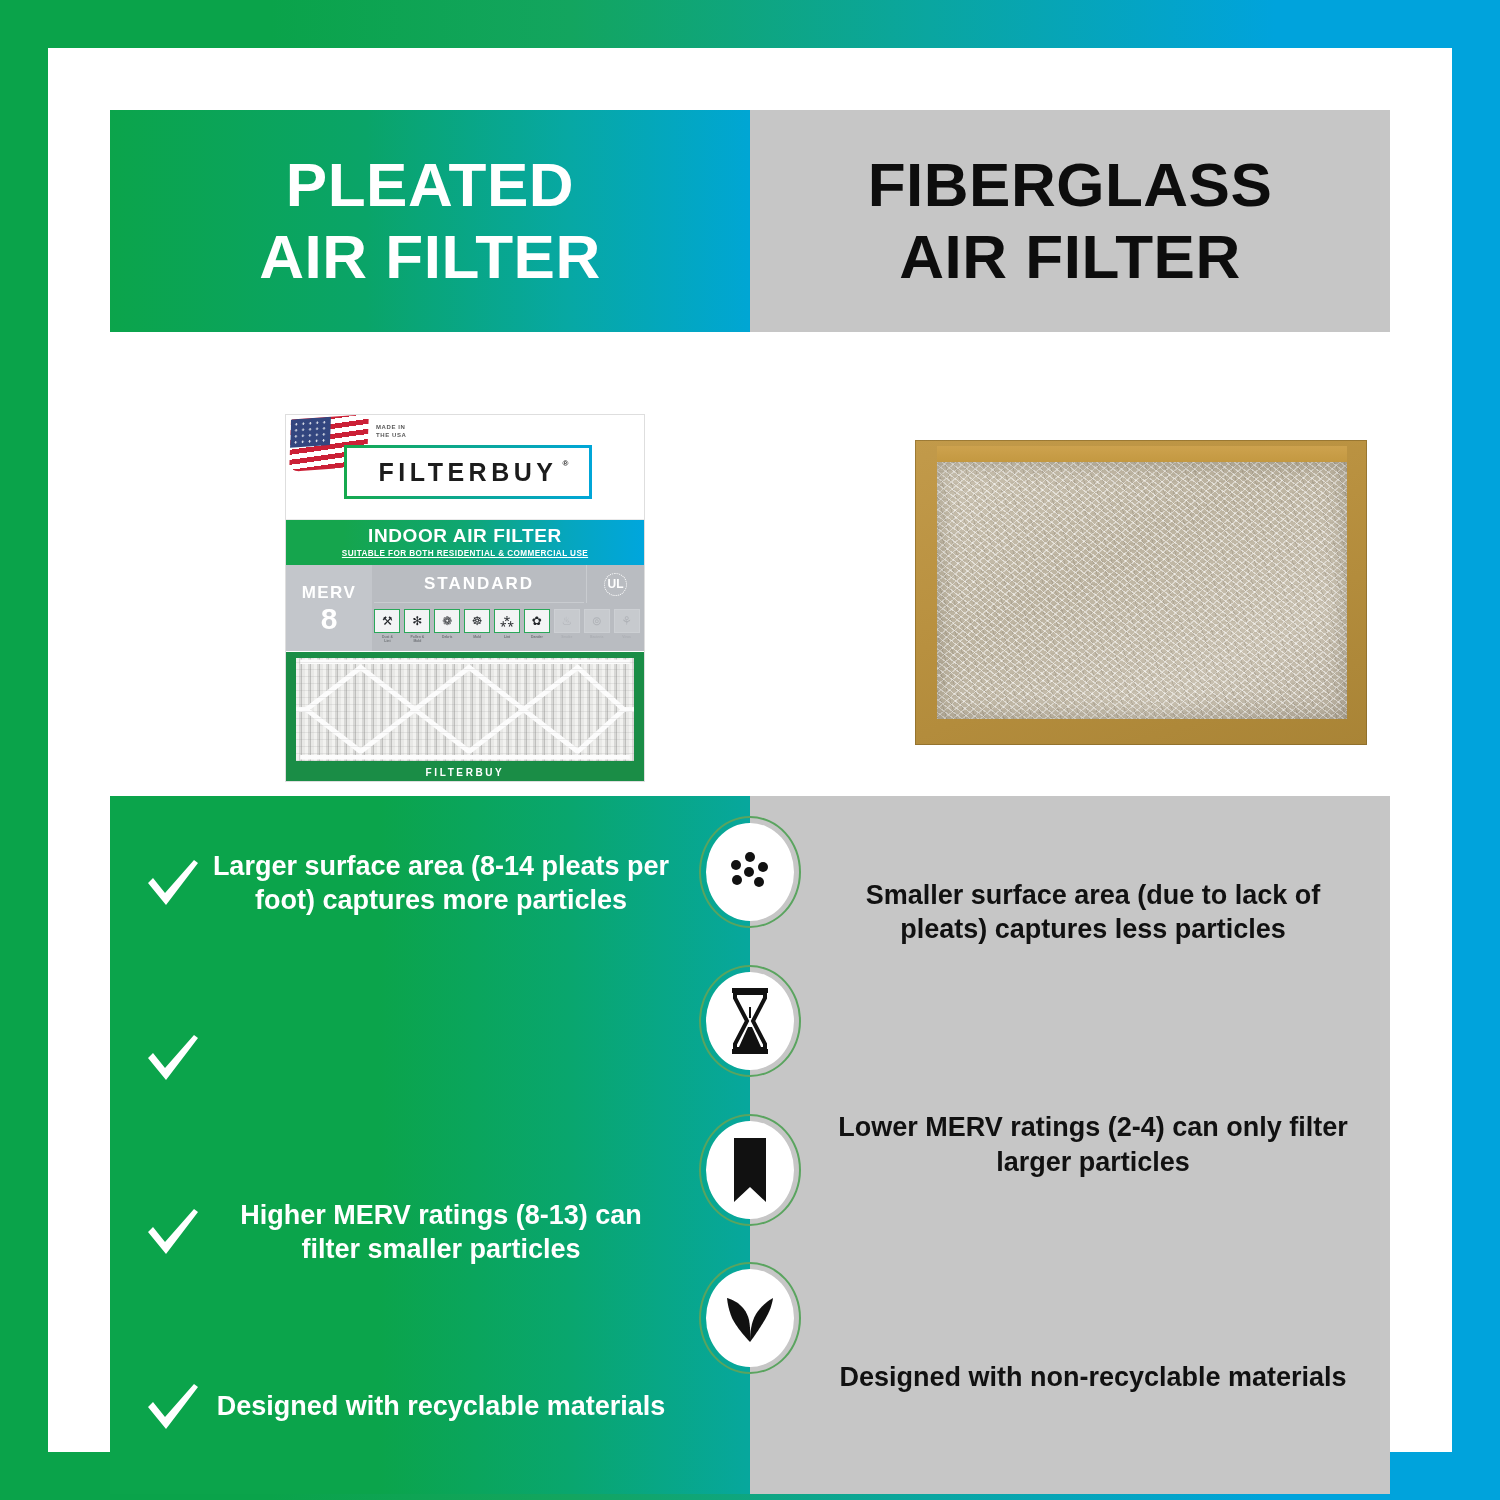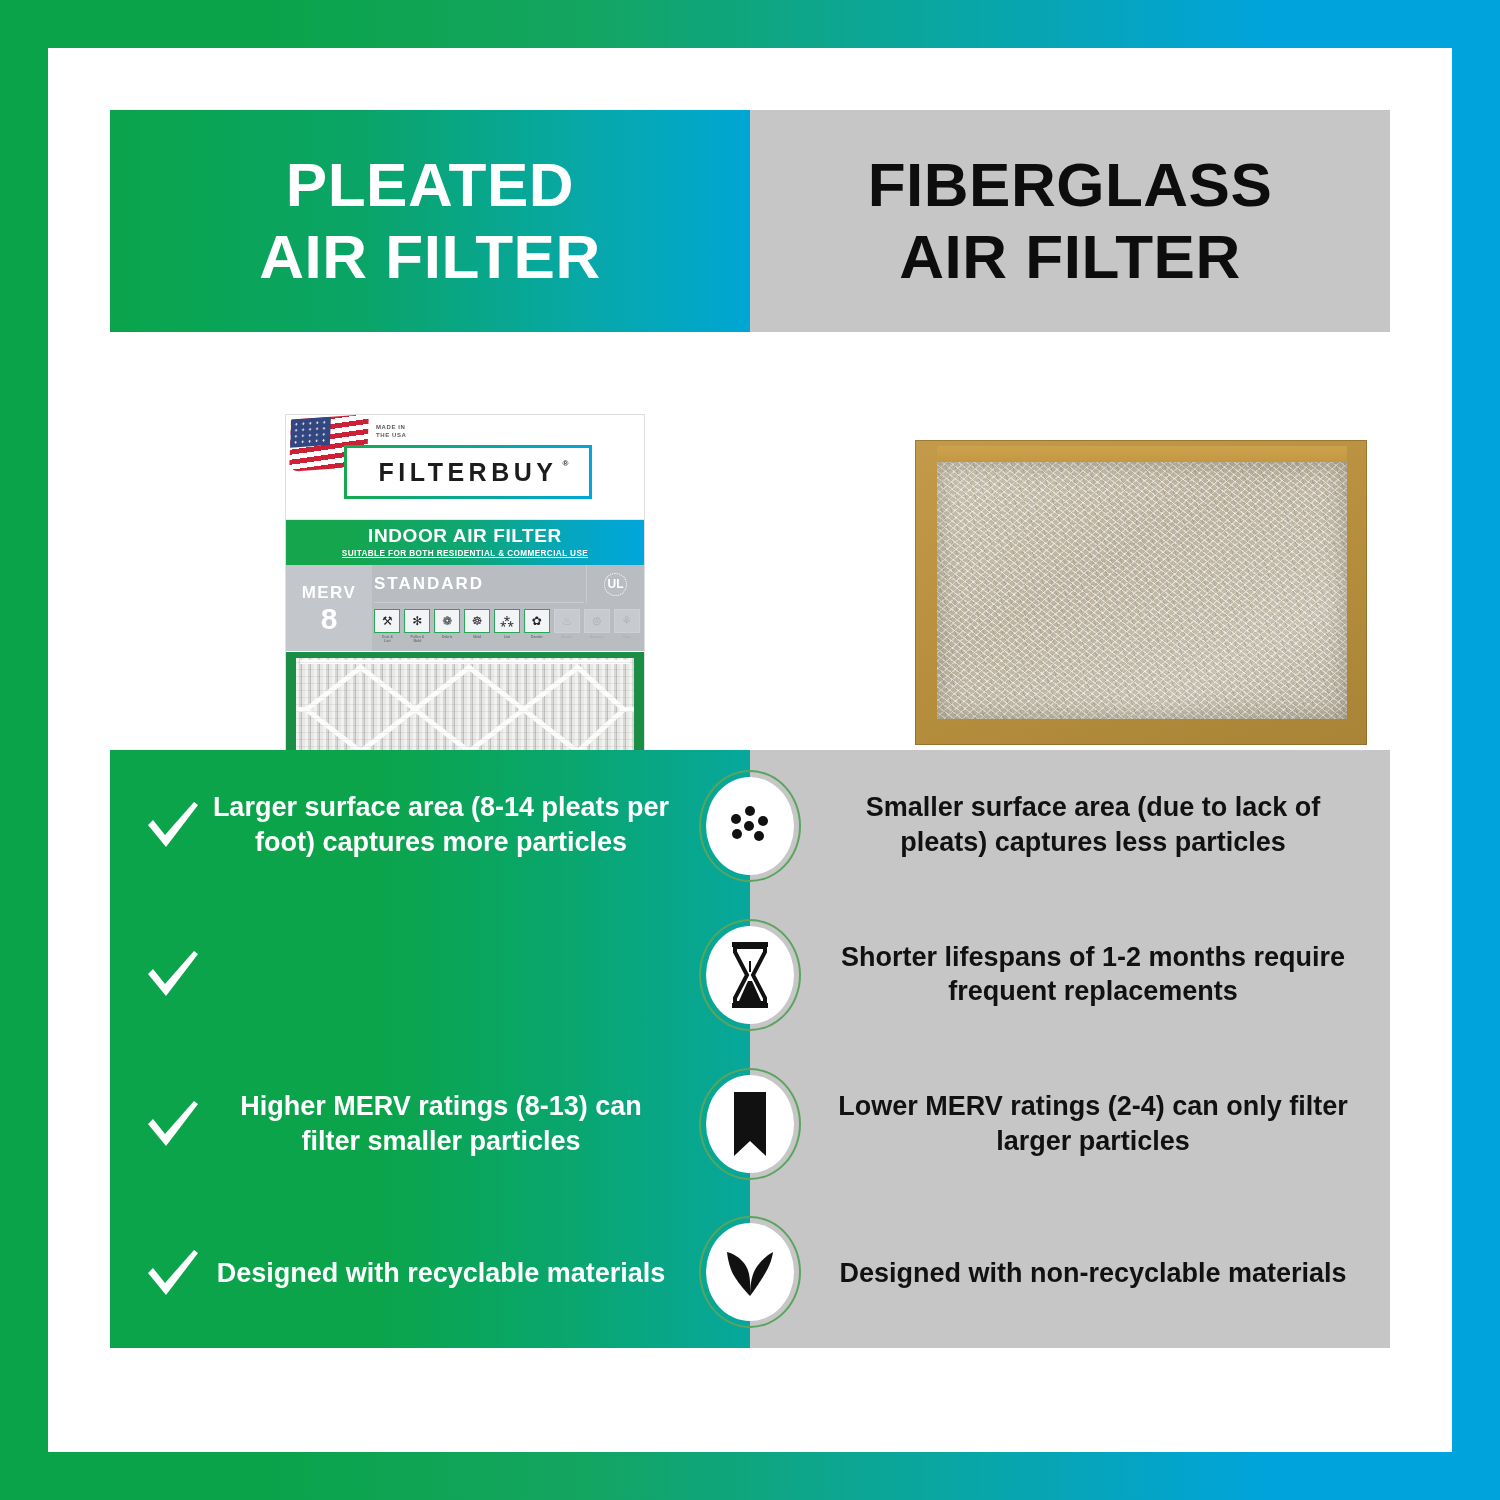--- a/index.html
+++ b/index.html
@@ -133,21 +133,21 @@
   .merv-cell {
     position: absolute; left: 0; top: 0; width: 86px; height: 86px;
     background: #c3c6cb;
     display: flex; flex-direction: column; align-items: center; justify-content: center;
     color: #fff;
   }
   .merv-label { font-size: 17px; font-weight: 800; letter-spacing: 1.4px; }
   .merv-value { font-size: 30px; font-weight: 800; line-height: 1; margin-top: 1px; }
   .std-cell {
     position: absolute; left: 88px; top: 0; right: 60px; height: 38px;
-    display: flex; align-items: center; justify-content: flex-start;
+    display: flex; align-items: center; justify-content: center;
     border-bottom: 1px solid #c9ccd0;
   }
   .std-text { font-size: 17px; font-weight: 800; letter-spacing: 2px; color: #ffffff; }
   .ul-cell {
     position: absolute; right: 0; top: 0; width: 58px; height: 38px;
     display: flex; align-items: center; justify-content: center;
     border-left: 1px solid #c9ccd0;
   }
   .ul-mark {
     width: 23px; height: 23px; border-radius: 50%;
@@ -227,22 +227,22 @@
       repeating-linear-gradient(-41deg, rgba(255,255,255,.45) 0 1px, transparent 1px 6px),
       repeating-linear-gradient(71deg, rgba(120,110,95,.22) 0 1px, transparent 1px 9px),
       repeating-linear-gradient(-8deg, rgba(160,150,130,.18) 0 1px, transparent 1px 7px),
       linear-gradient(150deg, #cbc3b2 0%, #bdb4a1 40%, #c9c1b1 75%, #b9b0a0 100%);
     box-shadow: inset 0 0 22px rgba(90,80,60,.35);
   }
 
   
   .benefits {
     position: absolute;
-    left: 62px; top: 702px;
-    width: 1280px; height: 598px;
+    left: 62px; top: 748px;
+    width: 1280px; height: 698px;
     display: flex;
   }
   .ben-left {
     position: relative;
     width: 640px; height: 100%;
     background: linear-gradient(90deg, #0ba44b 0%, #0ba44b 42%, #09a66e 72%, #07a79d 100%);
   }
   .ben-right {
     position: relative;
     width: 640px; height: 100%;
@@ -464,23 +464,20 @@
             <div class="btext-l">Designed with recyclable materials</div>
           </div>
 
         </div>
       </div>
 
       <div class="ben-right">
         <div class="rows-right">
           <div class="brow brow-r">
             <div class="btext-r">Smaller surface area (due to lack of pleats) captures less particles</div>
-          </div>
-          <div class="brow brow-r">
-            <div class="btext-r">Shorter lifespans of 1-2 months require frequent replacements</div>
           </div>
           <div class="brow brow-r">
             <div class="btext-r">Lower MERV ratings (2-4) can only filter larger particles</div>
           </div>
           <div class="brow brow-r">
             <div class="btext-r">Designed with non-recyclable materials</div>
           </div>
         </div>
       </div>
 

